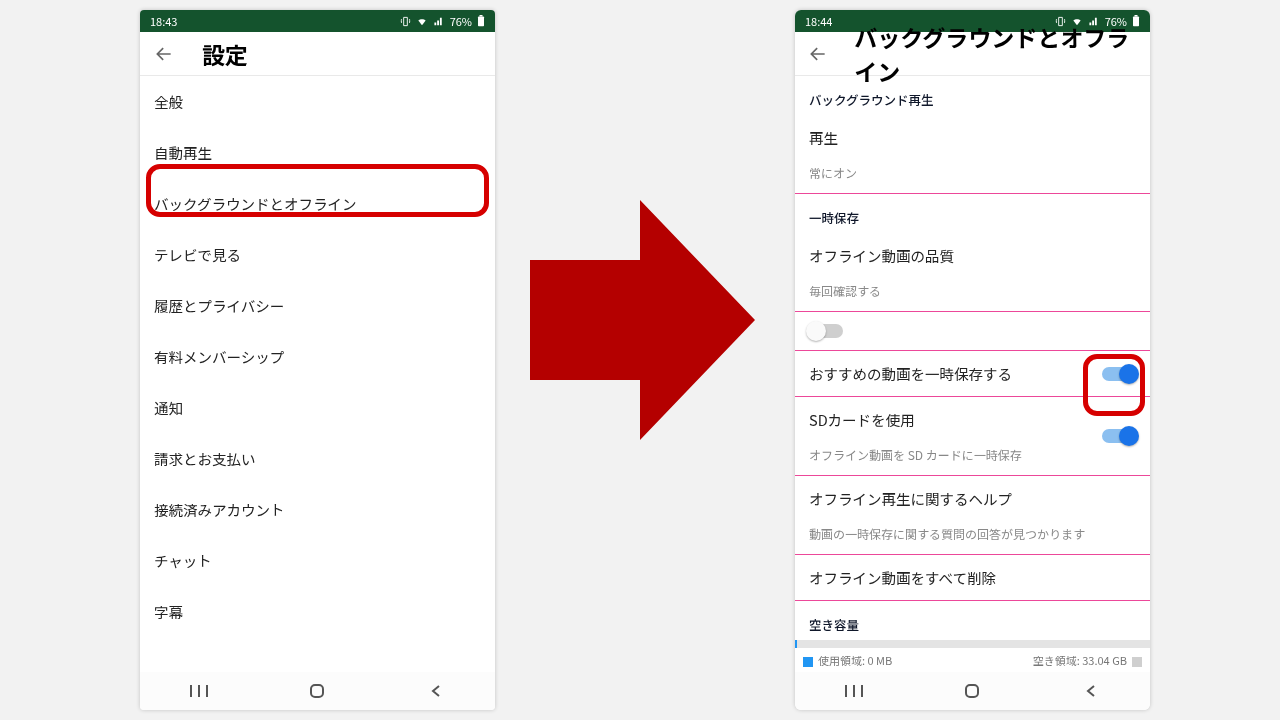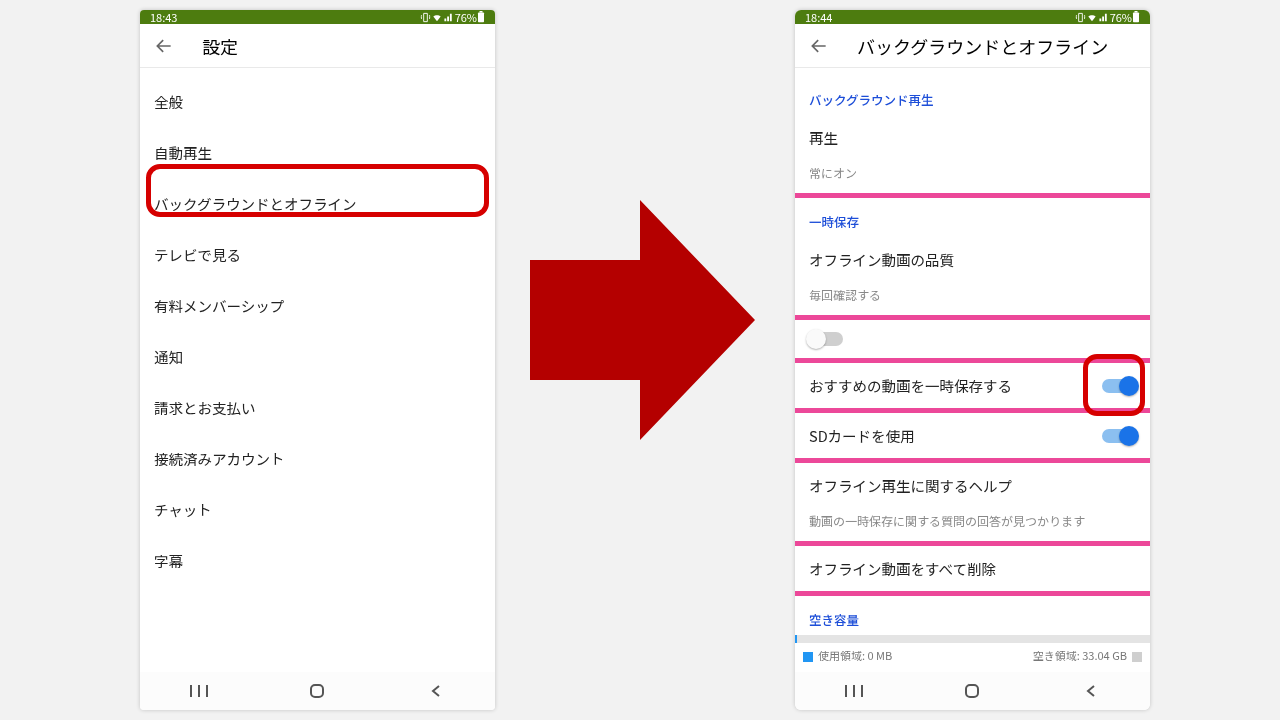--- a/index.html
+++ b/index.html
@@ -14,69 +14,69 @@
     background: #fff;
     border-radius: 4px;
     box-shadow: 0 0 4px rgba(0,0,0,0.2);
     overflow: hidden;
   }
   .phone.left  { left: 140px; }
   .phone.right { left: 795px; border-radius: 6px; }
 
   
   .statusbar {
-    height: 14px;
-    background: #4d7c0f;
+    height: 22px;
+    background: #14532d;
     color: #ffffff;
     font-size: 11px;
     display: flex;
     align-items: center;
     padding: 0 10px;
     justify-content: space-between;
   }
-  .statusbar .sb-right { display: flex; align-items: center; }
+  .statusbar .sb-right { display: flex; gap: 5px; align-items: center; }
 
   
   .appbar {
     height: 44px;
     display: flex;
     align-items: center;
     padding: 0 12px;
     border-bottom: 1px solid #e9e9e9;
   }
   .appbar .back-icon {
     width: 24px; height: 24px; display:flex; align-items:center; justify-content:center;
     color:#666;
   }
   .appbar .title {
-    font-size: 18px;
+    font-size: 23px;
     color:#000;
     margin-left: 26px;
-    font-weight: 400;
+    font-weight: 700;
   }
 
   
   .list-row {
     padding: 14px 14px;
     font-size: 14.5px;
     color:#222;
   }
   .list-row.compact { padding: 15px 14px; }
 
   
   .section-header {
-    color: #1d4ed8;
+    color: #0f172a;
     font-size: 12.5px;
     padding: 14px 14px 6px 14px;
     font-weight: 500;
   }
   .row2 {
     display:flex; align-items:center; justify-content:space-between;
     padding: 12px 14px;
-    border-bottom: 5px solid #ec4899;
+    border-bottom: 1px solid #ec4899;
   }
   .row2:last-child { border-bottom: none; }
   .row2 .txt { flex:1; }
   .row2 .primary { font-size: 14.5px; color:#222; }
   .row2 .secondary { font-size: 12px; color:#888; margin-top:16px; }
 
   
   .hl {
     border: 5px solid #d60000;
     border-radius: 14px;
@@ -173,20 +173,21 @@
           </svg>
       </span>
       <span class="title">設定</span>
     </div>
 
     <div class="content" id="s1-content">
         <div class="list-row compact">全般</div>
         <div class="list-row compact">自動再生</div>
         <div class="list-row compact">バックグラウンドとオフライン</div>
         <div class="list-row compact">テレビで見る</div>
+        <div class="list-row compact">履歴とプライバシー</div>
         <div class="list-row compact">有料メンバーシップ</div>
         <div class="list-row compact">通知</div>
         <div class="list-row compact">請求とお支払い</div>
         <div class="list-row compact">接続済みアカウント</div>
         <div class="list-row compact">チャット</div>
         <div class="list-row compact">字幕</div>
       </div>
 
     <div class="navbar">
       <span class="nav-icon">
@@ -272,20 +273,21 @@
       <div class="row2">
         <div class="txt">
           <div class="primary">おすすめの動画を一時保存する</div>
         </div>
         <div id="tg-rec" class="toggle on"></div>
       </div>
 
       <div class="row2" id="row-sdcard" style="position:relative;">
         <div class="txt">
           <div class="primary">SDカードを使用</div>
+          <div class="secondary">オフライン動画を SD カードに一時保存</div>
         </div>
         <div id="tg-sd" class="toggle on"></div>
       </div>
 
       <div class="row2">
         <div class="txt">
           <div class="primary">オフライン再生に関するヘルプ</div>
           <div class="secondary">動画の一時保存に関する質問の回答が見つかります</div>
         </div>
       </div>

